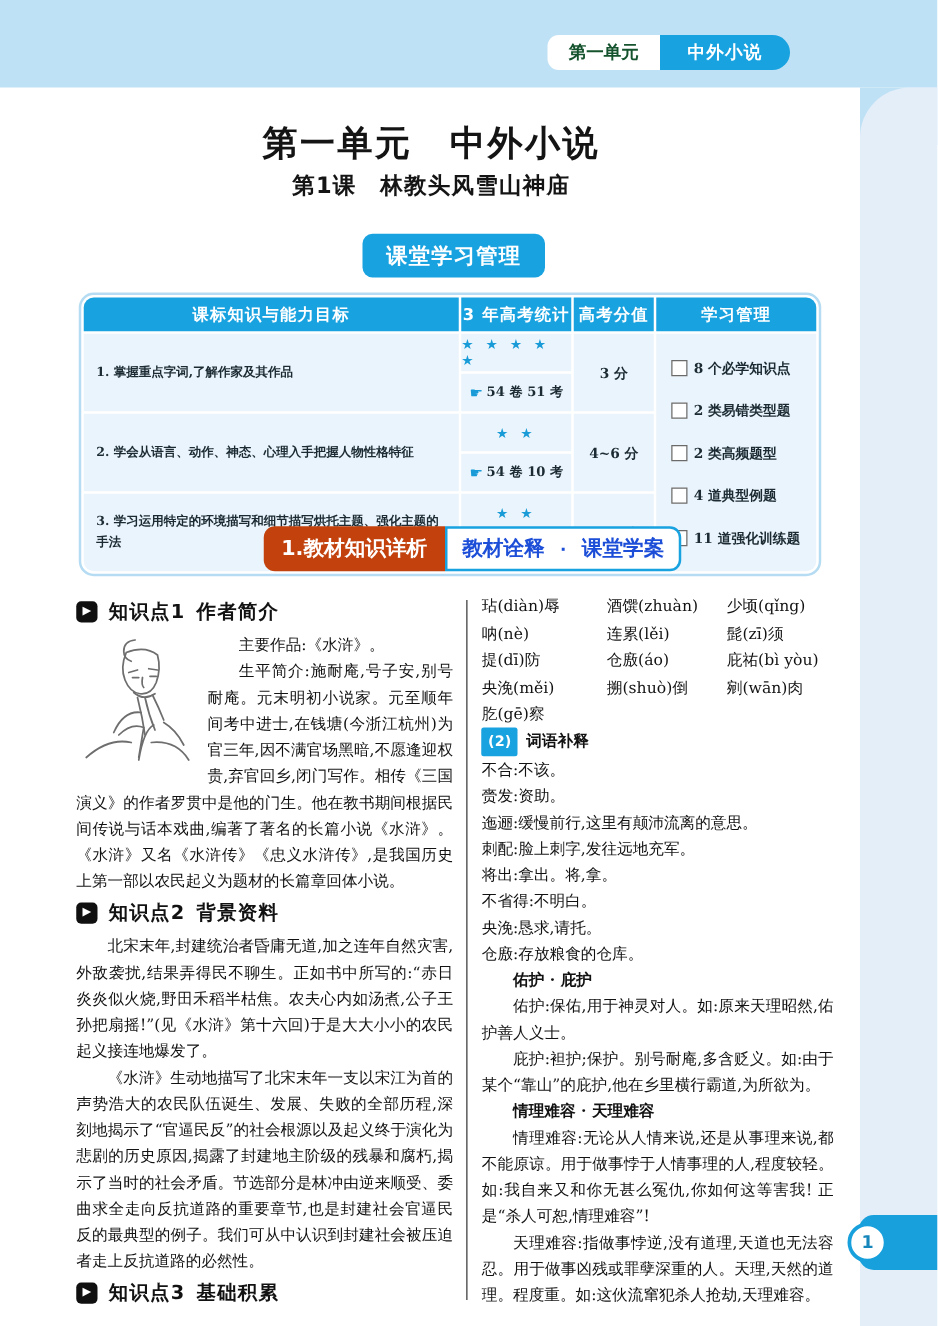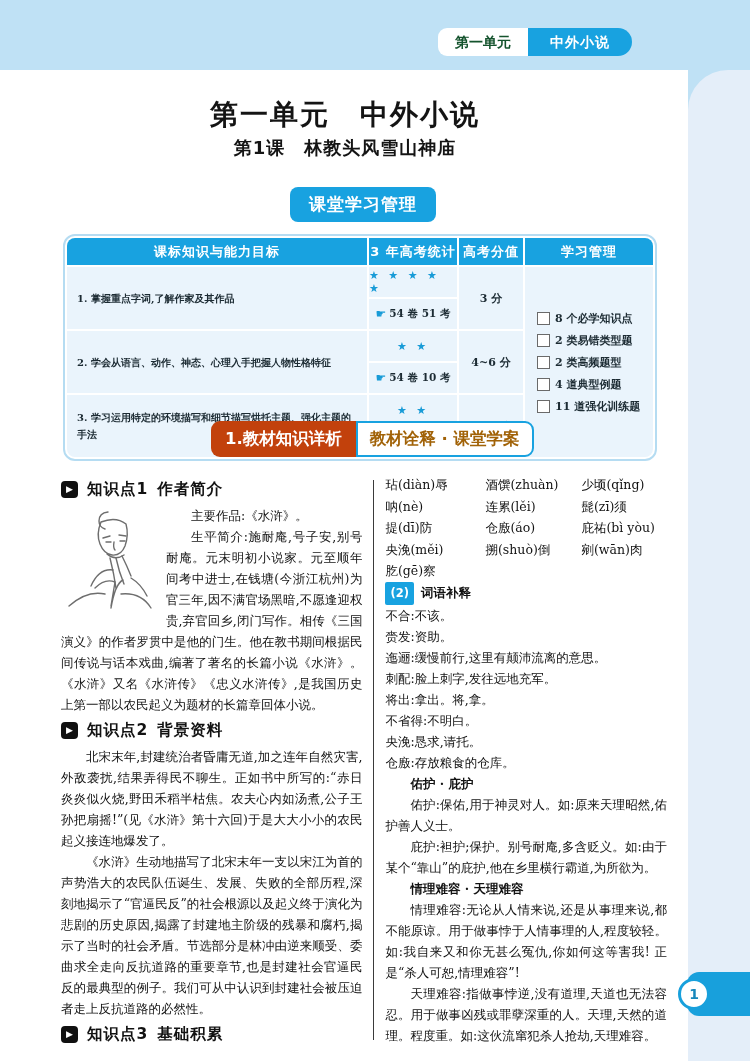--- a/index.html
+++ b/index.html
@@ -42,33 +42,33 @@
        padding:0 10px;font-size:10px;font-weight:600;line-height:1.7;}
   .obj3{border-bottom-left-radius:8px;}
   .stars{grid-column:2;display:flex;align-items:center;justify-content:center;
          color:#189bd7;font-size:11px;letter-spacing:3px;font-family:"DejaVu Sans",sans-serif;}
   .stat{grid-column:2;display:flex;align-items:center;justify-content:center;
         font-size:10.5px;font-weight:600;gap:3px;}
   .hand{color:#189bd7;font-size:12px;font-family:"DejaVu Sans",sans-serif;}
   .score{grid-column:3;grid-row:span 2;display:flex;align-items:center;justify-content:center;
          font-size:11px;font-weight:600;}
   .mgmt{grid-column:4;grid-row:2 / span 6;display:flex;flex-direction:column;
-        justify-content:center;gap:7px;padding-left:12px;font-size:11px;font-weight:600;
+        justify-content:center;gap:19px;padding-left:12px;font-size:11px;font-weight:600;
         border-bottom-right-radius:8px;}
   .mg-item{display:flex;align-items:center;}
   .cbx{display:inline-block;width:11px;height:11px;border:1.3px solid #6a6a6a;
        background:#fff;margin-right:5px;flex:0 0 auto;}
 
   
   .section-pills{position:absolute;top:421px;left:211px;height:36px;display:flex;}
   .pill-l{background:#c2410c;color:#fff;font-size:16.5px;font-weight:bold;
           display:flex;align-items:center;padding:0 14px;border-radius:9px 0 0 9px;}
-  .pill-r{background:#fff;color:#a16207;font-size:16.5px;font-weight:bold;
+  .pill-r{background:#fff;color:#1d4ed8;font-size:16.5px;font-weight:bold;
           border:2px solid #18a2e0;display:flex;align-items:center;
-          padding:0 12px;border-radius:0 9px 9px 0;}
+          padding:0 12px;border-radius:0 9px 9px 0;font-family:Liberation Mono, monospace;}
 
   
   .cols{position:absolute;top:474px;left:61px;width:606px;display:flex;}
   .col-l{width:302px;}
   .divider{width:1px;background:#3a3a3a;margin:6px 11px 10px 11px;}
   .col-r{width:282px;}
   .bodytext{font-family:"DejaVu Serif",serif;font-size:12.5px;line-height:21px;
             text-align:justify;color:#121212;}
   .bodytext p{margin:0;text-indent:2em;}
   p.noindent{text-indent:0;}

